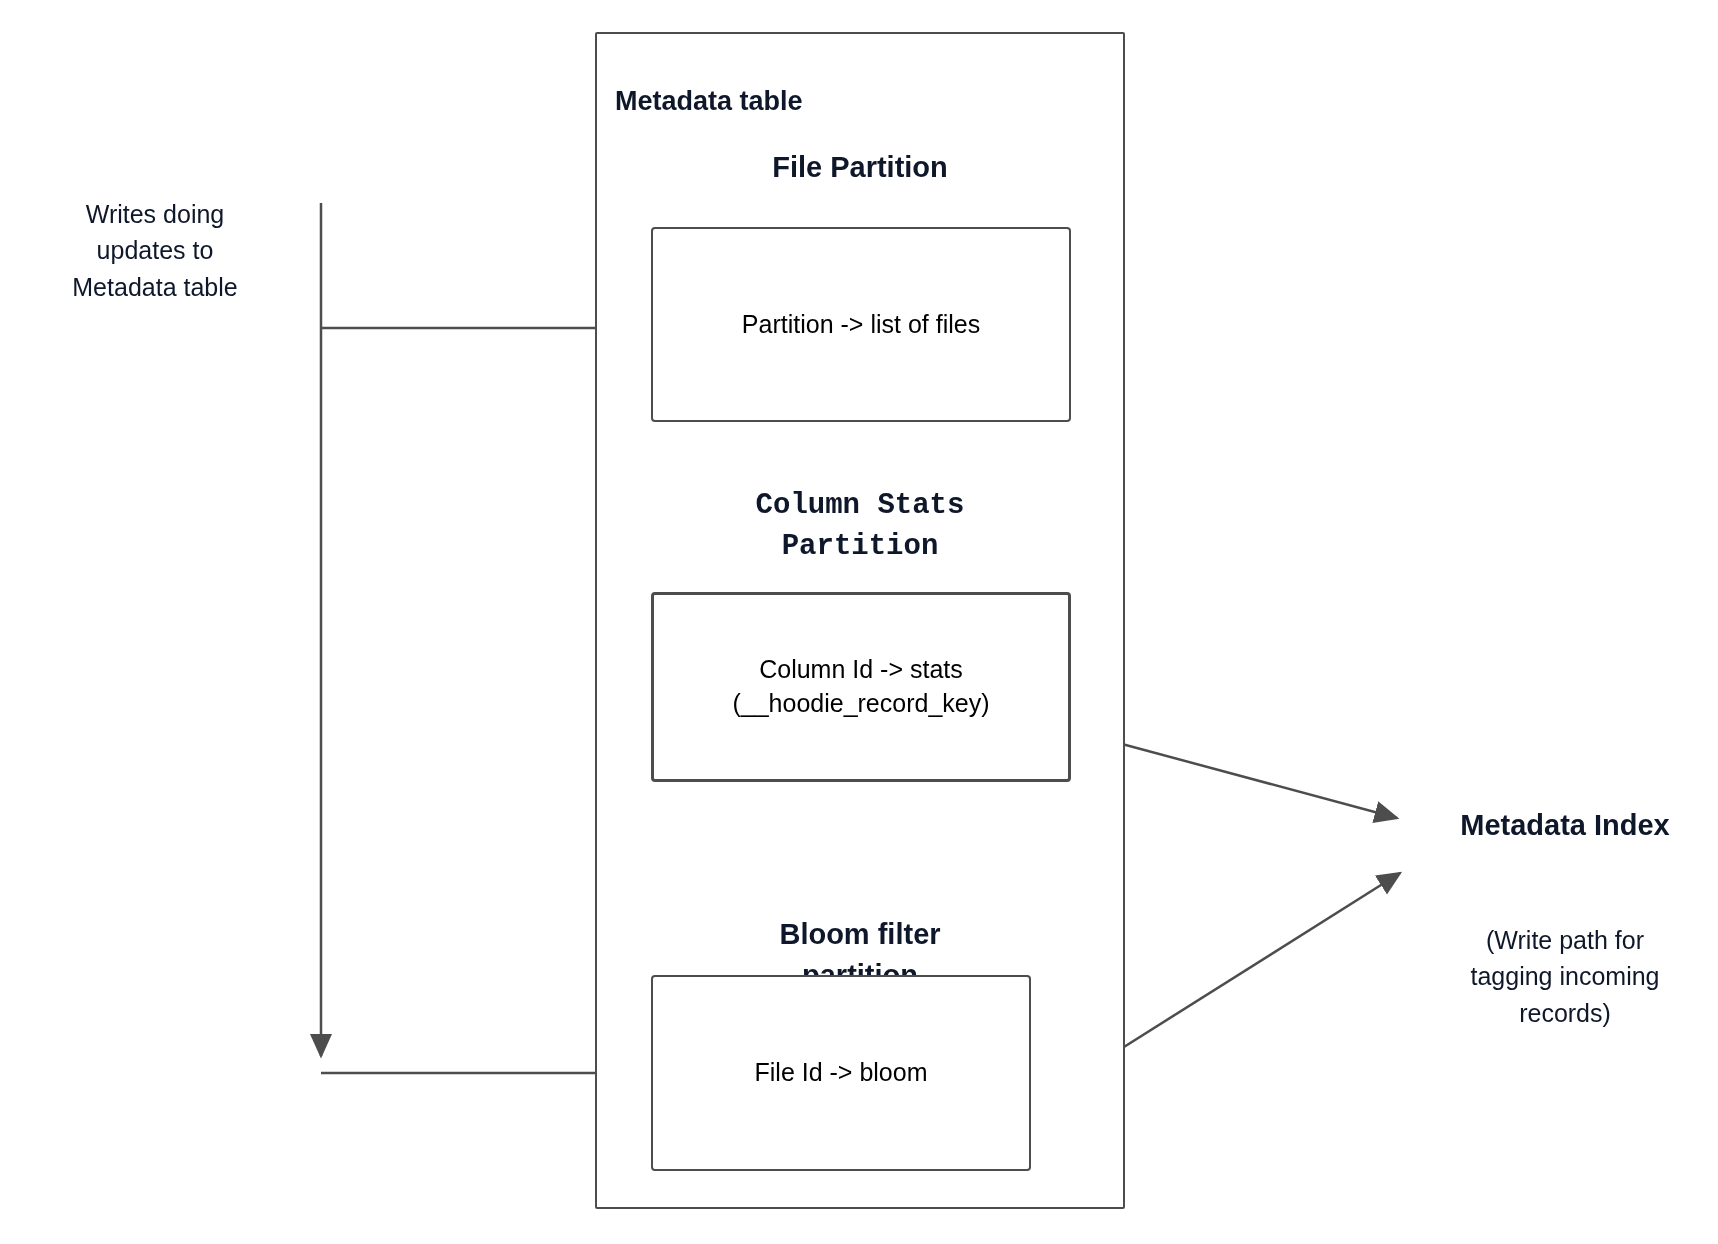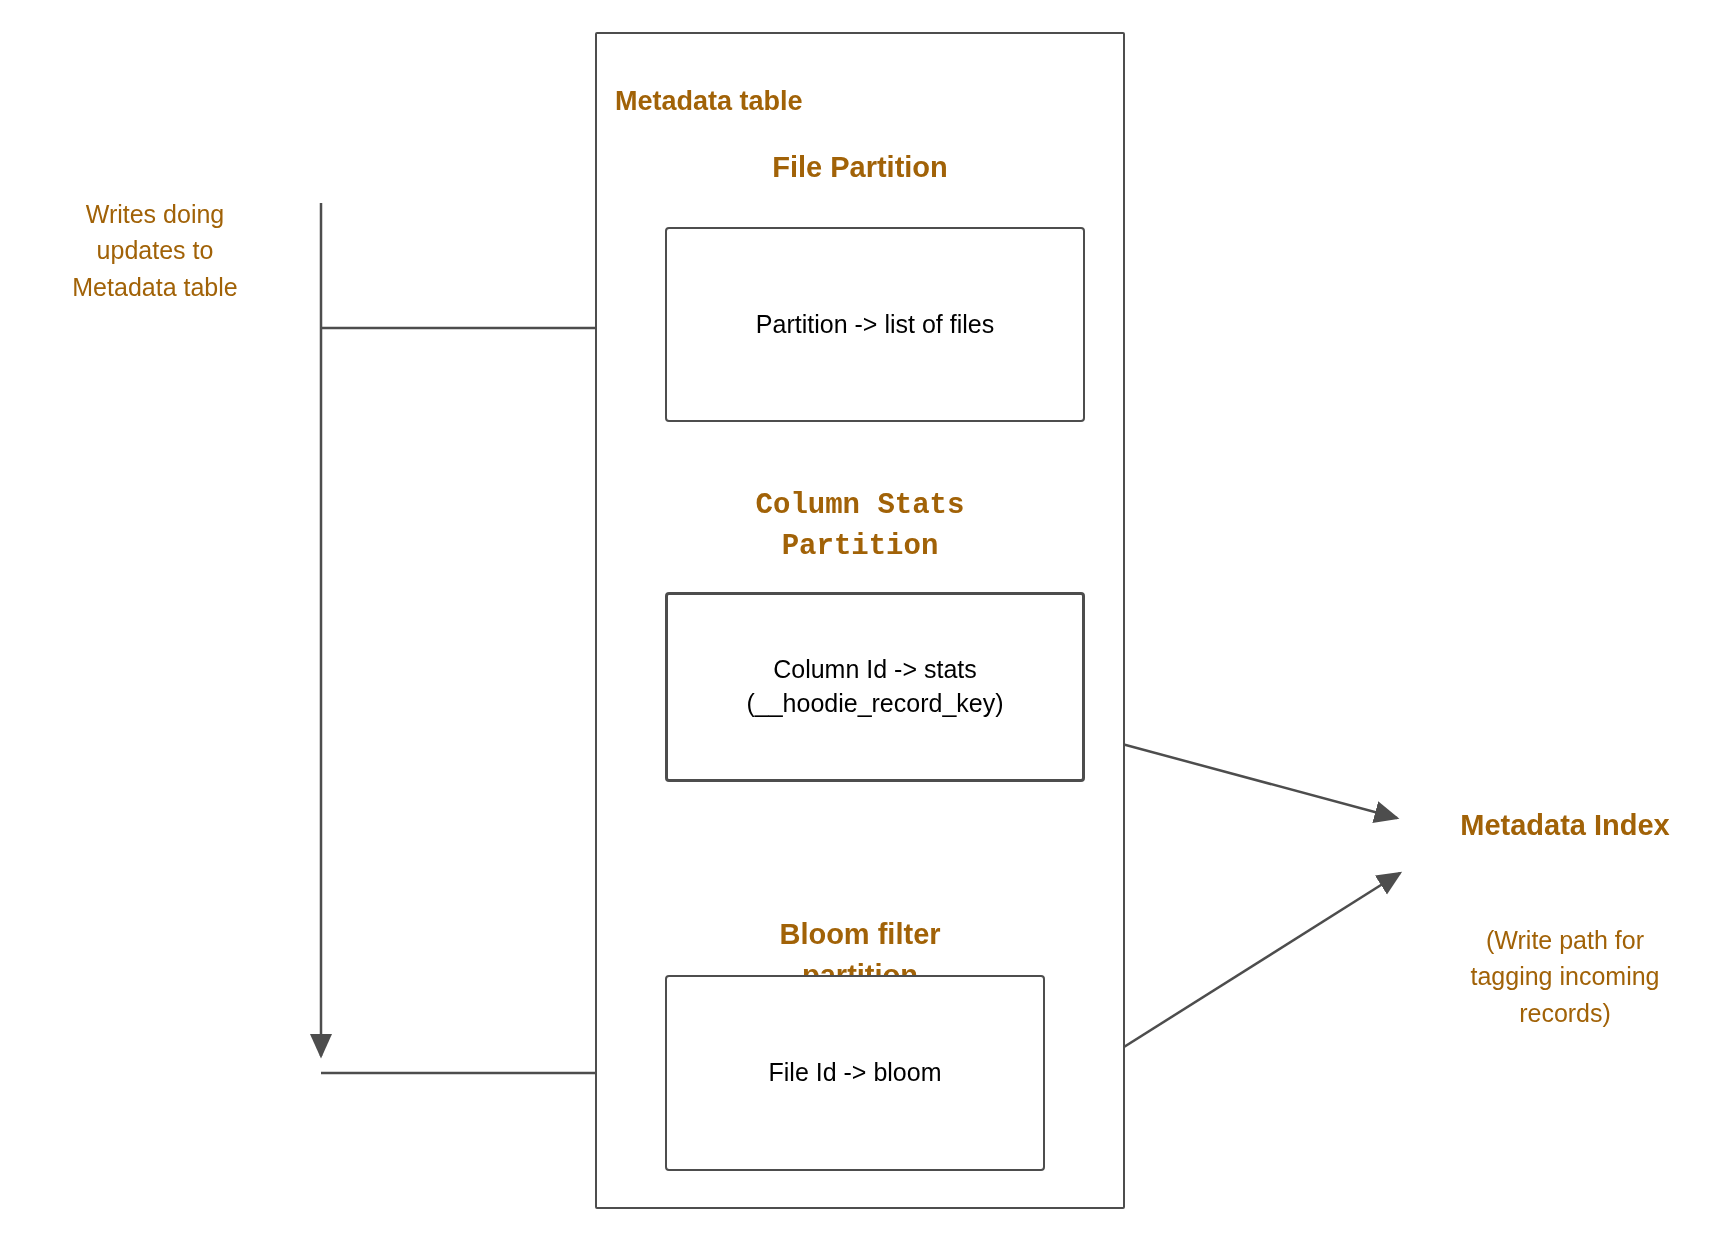--- a/index.html
+++ b/index.html
@@ -33,34 +33,33 @@
   }
   .outer-box {
     border-width: 2px;
     border-radius: 2px;
   }
   .inner-box {
     display: flex;
     align-items: center;
     justify-content: center;
     text-align: center;
-    margin-left: 14px;
   }
   .inner-box.thick {
     border-width: 3px;
   }
   .box-text {
     font-size: 25px;
     color: #000000;
     line-height: 1.35;
     white-space: pre-line;
   }
   .label {
     position: absolute;
-    color: #a16207;
+    color: #0f172a;
     text-align: center;
     white-space: pre-line;
   }
   .title-bold {
     font-weight: bold;
     font-size: 27px;
     line-height: 1.45;
   }
   .heading-bold {
     font-weight: bold;

